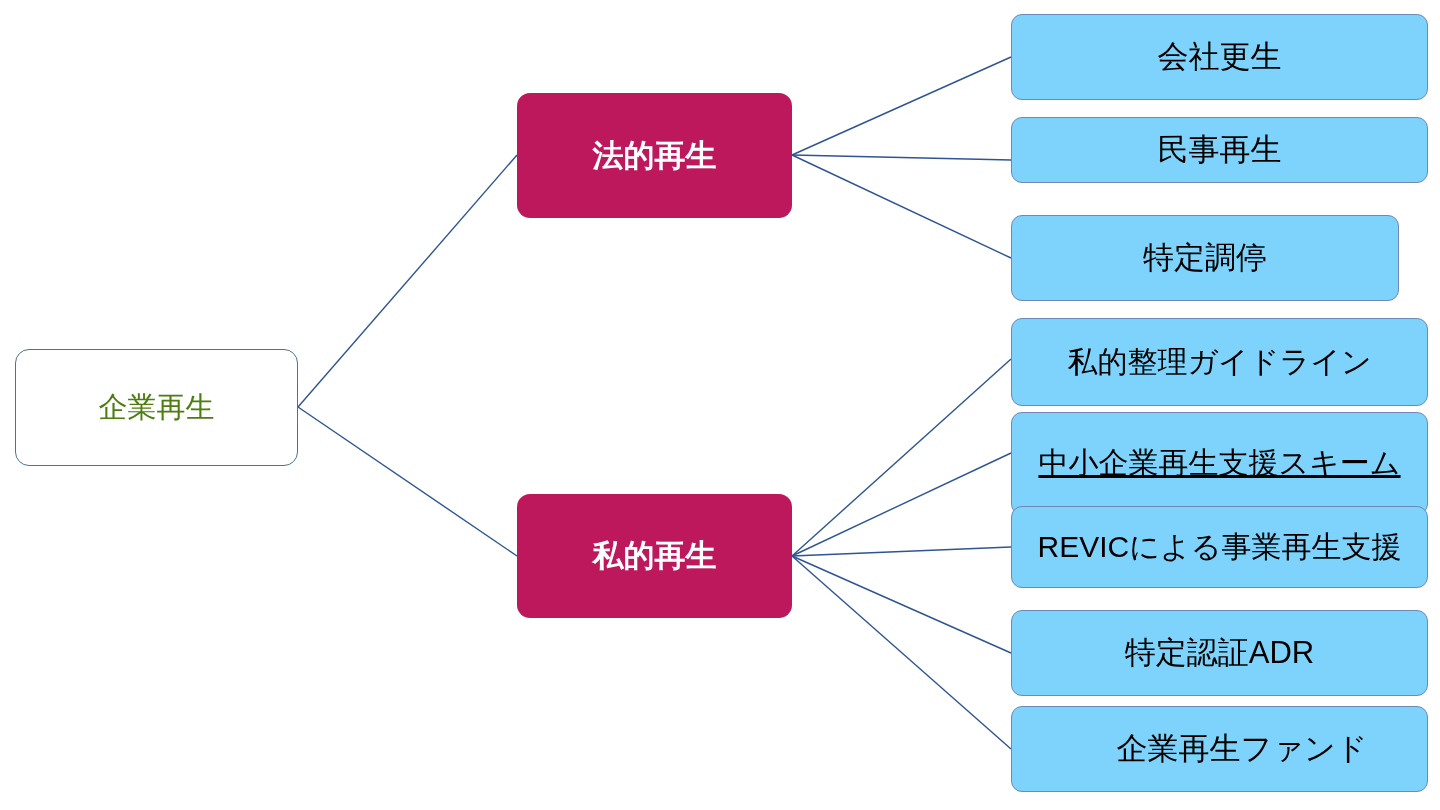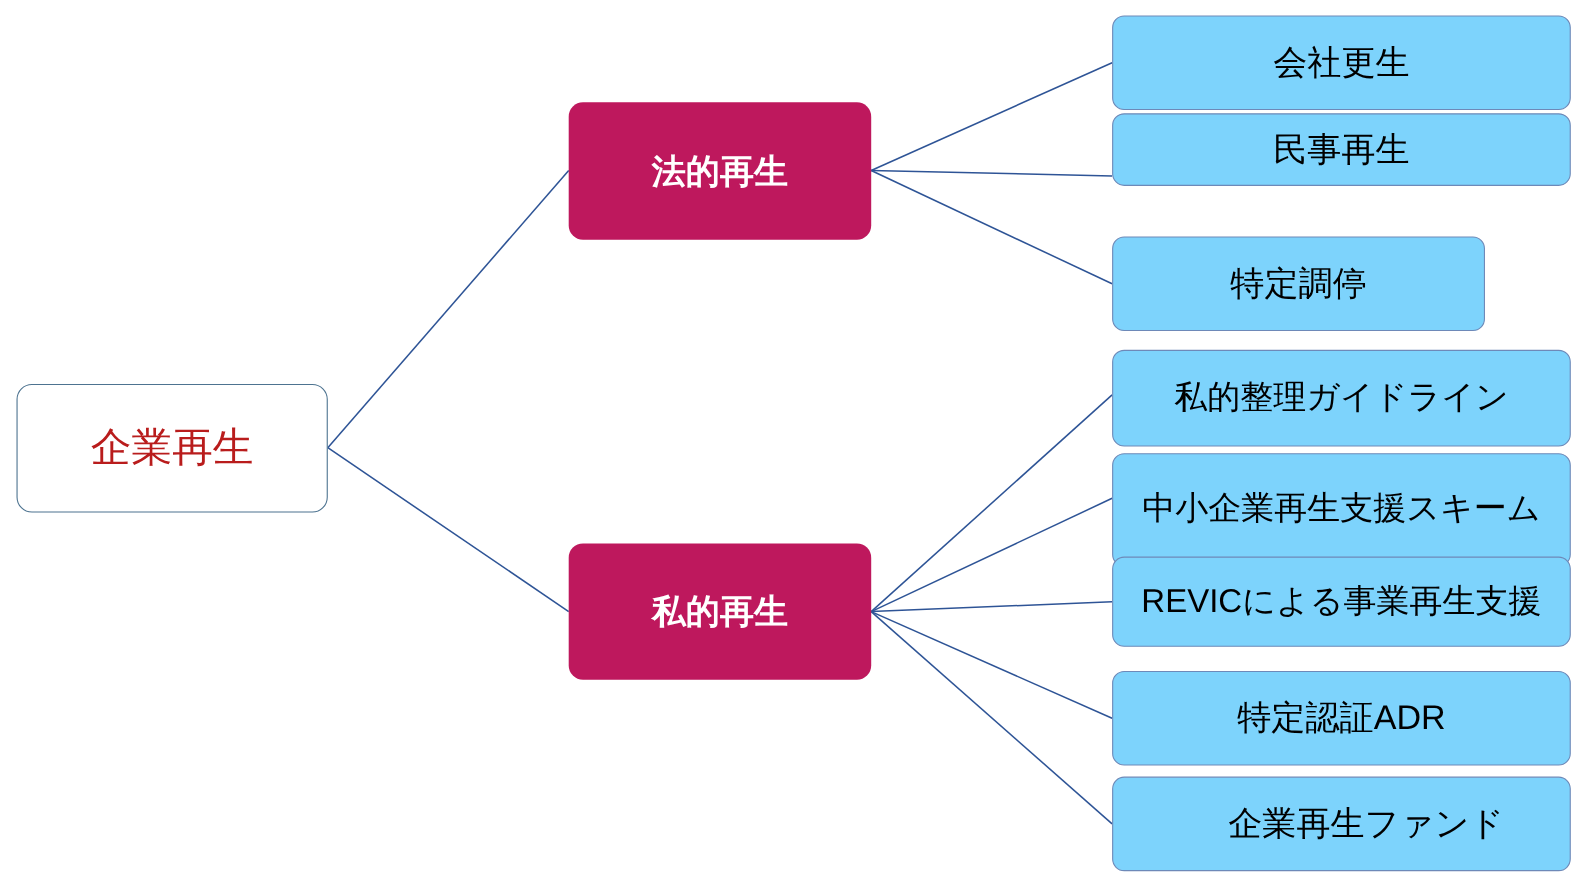--- a/index.html
+++ b/index.html
@@ -31,22 +31,22 @@
     align-items: center;
     justify-content: center;
     border-radius: 12px;
     text-align: center;
     line-height: 1.15;
     white-space: nowrap;
   }
   .node-root {
     background: #ffffff;
     border: 1.3px solid #4D7390;
-    color: #b91c1c;
-    font-size: 37px;
+    color: #4d7c0f;
+    font-size: 29px;
     font-weight: 400;
     border-radius: 14px;
   }
   .node-branch {
     background: #be185d;
     border: none;
     color: #ffffff;
     font-size: 31px;
     font-weight: bold;
     border-radius: 13px;
@@ -88,33 +88,33 @@
   <div id="nodes">
       <div class="node node-root" style="left: 15px; top: 349px; width: 283px; height: 117px;">
         <span class="node-label">企業再生</span>
       </div>
       <div class="node node-branch" style="left: 517px; top: 93px; width: 275px; height: 125px;">
         <span class="node-label">法的再生</span>
       </div>
       <div class="node node-leaf" style="left: 1011px; top: 14px; width: 417px; height: 86px;">
         <span class="node-label">会社更生</span>
       </div>
-      <div class="node node-leaf" style="left: 1011px; top: 103px; width: 417px; height: 66px; text-align: right;">
+      <div class="node node-leaf" style="left: 1011px; top: 117px; width: 417px; height: 66px; text-align: right;">
         <span class="node-label">民事再生</span>
       </div>
-      <div class="node node-leaf" style="left: 1011px; top: 215px; width: 339px; height: 86px;">
+      <div class="node node-leaf" style="left: 1011px; top: 215px; width: 388px; height: 86px;">
         <span class="node-label">特定調停</span>
       </div>
       <div class="node node-branch" style="left: 517px; top: 494px; width: 275px; height: 124px; align-items: center;">
         <span class="node-label">私的再生</span>
       </div>
       <div class="node node-leaf tight" style="left: 1011px; top: 318px; width: 417px; height: 88px;">
         <span class="node-label">私的整理ガイドライン</span>
       </div>
-      <div class="node node-leaf tight" style="left: 1011px; top: 412px; width: 417px; height: 103px;">
+      <div class="node node-leaf tight" style="left: 1011px; top: 412px; width: 417px; height: 103px; text-decoration: underline;">
         <span class="node-label">中小企業再生支援スキーム</span>
       </div>
       <div class="node node-leaf tight" style="left: 1011px; top: 506px; width: 417px; height: 82px;">
         <span class="node-label">REVICによる事業再生支援</span>
       </div>
       <div class="node node-leaf" style="left: 1011px; top: 610px; width: 417px; height: 86px; text-align: center;">
         <span class="node-label">特定認証ADR</span>
       </div>
       <div class="node node-leaf" style="left: 1011px; top: 706px; width: 417px; height: 86px; padding-left: 45px;">
         <span class="node-label">企業再生ファンド</span>

